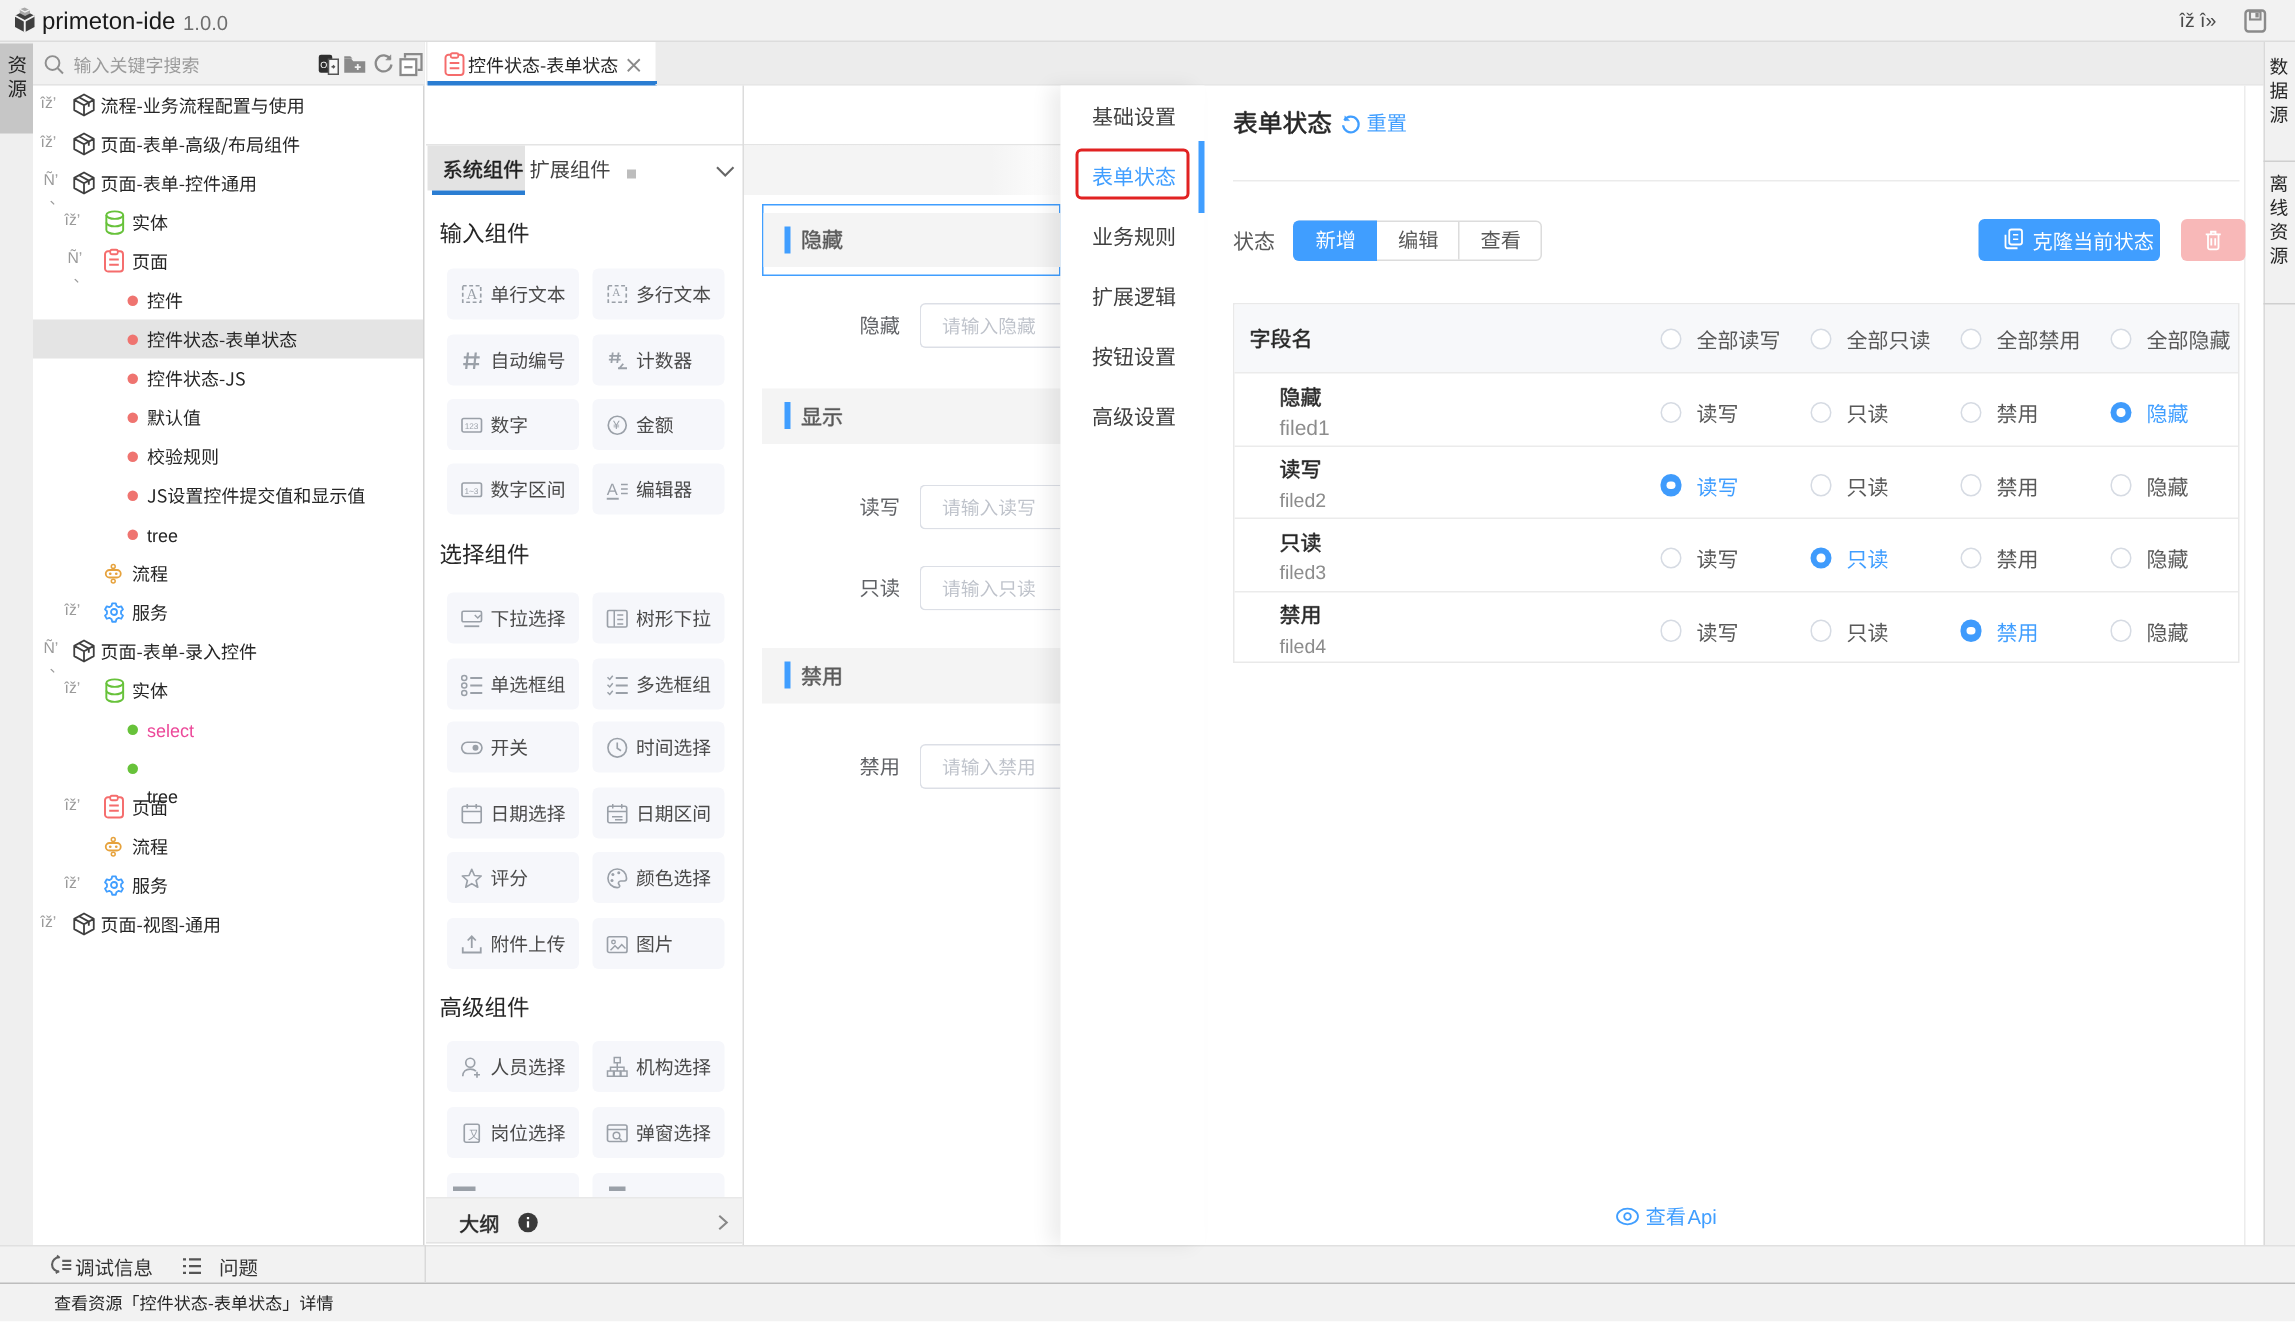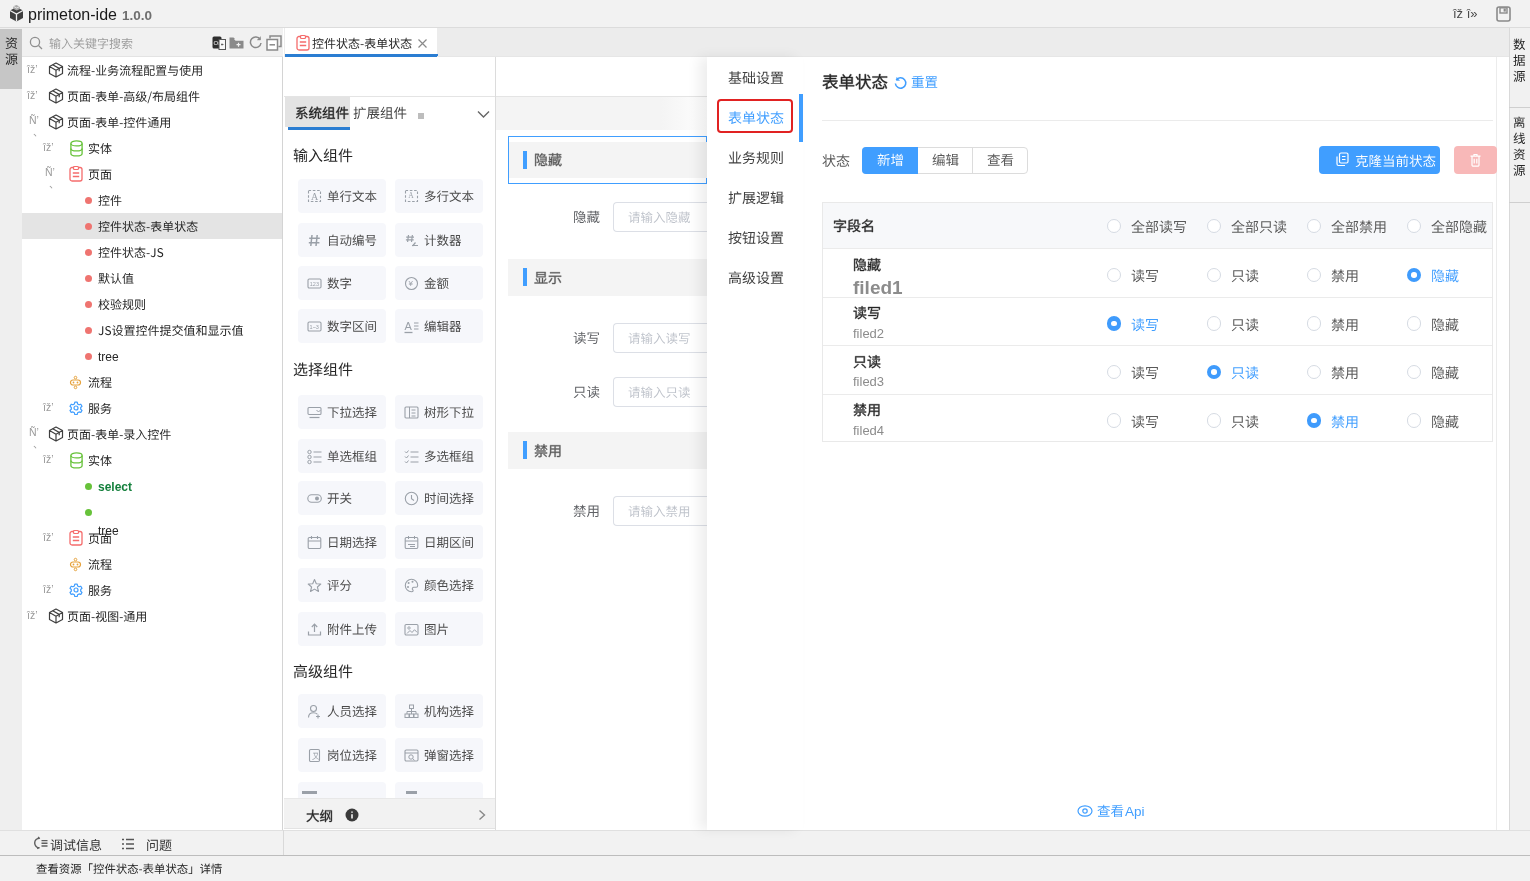--- a/index.html
+++ b/index.html
@@ -175,21 +175,21 @@
 <div style="position:absolute;left:1509px;top:202px;width:21px;height:1px;background:#cfcfcf"></div>
 <div style="position:absolute;left:1496px;top:57px;width:1px;height:773px;background:#ececec"></div>
 <svg style="position:absolute;left:9px;top:5px;" width="15" height="17" viewBox="0 0 15 17" fill="none">
     <path d="M7.5 2 L14 5.5 V13 L7.5 16.5 L1 13 V5.5 Z" fill="#3f3f3f"></path>
 <path d="M1 5.5 L7.5 9 L14 5.5" stroke="#f2f2f2" stroke-width="1.3" fill="none"></path>
 <path d="M7.5 9 V16.5" stroke="#f2f2f2" stroke-width="1.3"></path>
 <path d="M4.2 1.2 L7.5 0 L11 1.8 L11 4 L7.7 5.6 L4.2 3.8 Z" fill="#a9a9a9"></path>
 <path d="M4.2 1.2 l3.4 1.8 L11 1.4" stroke="#f2f2f2" stroke-width="0.8" fill="none"></path>
   </svg>
 <div style="position:absolute;left:28px;top:7px;font-size:16px;color:#1a1a1a;font-weight:400;letter-spacing:0px;line-height:1;white-space:pre">primeton-ide</div>
-<div style="position:absolute;left:122px;top:9px;font-size:13.5px;color:#6f6f6f;font-weight:700;letter-spacing:0px;line-height:1;white-space:pre">1.0.0</div>
+<div style="position:absolute;left:122px;top:9px;font-size:13.5px;color:#6f6f6f;font-weight:400;letter-spacing:0px;line-height:1;white-space:pre">1.0.0</div>
 <div style="position:absolute;left:1453px;top:7px;font-size:13px;color:#4a4a4a;font-weight:400;letter-spacing:0px;line-height:1;white-space:pre">îž î»</div>
 <svg style="position:absolute;left:1496px;top:6px;" width="15" height="16" viewBox="0 0 15 16" fill="none">
     <rect x="1" y="1" width="13" height="14" rx="2" stroke="#8a8a8a" stroke-width="1.6"></rect>
 <rect x="4" y="1.8" width="7" height="5.2" fill="none" stroke="#8a8a8a" stroke-width="1.4"></rect>
 <rect x="7.6" y="2.6" width="2.2" height="3" fill="#8a8a8a"></rect>
   </svg>
 <svg style="position:absolute;left:29px;top:36px;" width="14" height="14" viewBox="0 0 14 14" fill="none">
     <circle cx="6" cy="6" r="4.6" stroke="#8f8f8f" stroke-width="1.3"></circle>
     <path d="M9.5 9.5 L13 13" stroke="#8f8f8f" stroke-width="1.3"></path>
   </svg>
@@ -266,21 +266,21 @@
     <path d="M8 1 L14.5 4.6 V11.4 L8 15 L1.5 11.4 V4.6 Z M1.5 4.6 L8 8.2 L14.5 4.6 M8 8.2 V15" stroke="#3f3f3f" stroke-width="1.2" stroke-linejoin="round"></path>
 <path d="M4.7 2.8 L11.2 6.4 V9.2" stroke="#3f3f3f" stroke-width="1.2" fill="none"></path>
   </svg>
 <div style="position:absolute;left:43px;top:454px;font-size:10.5px;color:#9a9a9a;font-weight:400;letter-spacing:0px;line-height:1;white-space:pre">îž’</div>
 <svg style="position:absolute;left:69px;top:452px;" width="15" height="17" viewBox="0 0 15 17" fill="none">
     <ellipse cx="7.5" cy="3.4" rx="5.6" ry="2.5" stroke="#67c23a" stroke-width="1.3"></ellipse>
 <path d="M1.9 3.4 V13.4 c0 1.4 2.5 2.5 5.6 2.5 s5.6-1.1 5.6-2.5 V3.4" stroke="#67c23a" stroke-width="1.3"></path>
 <path d="M1.9 8.4 c0 1.4 2.5 2.5 5.6 2.5 s5.6-1.1 5.6-2.5" stroke="#67c23a" stroke-width="1.3"></path>
   </svg>
 <div style="position:absolute;left:84.5px;top:482.5px;width:7px;height:7px;border-radius:50%;background:#67c23a"></div>
-<div style="position:absolute;left:98px;top:480.5px;font-size:12px;color:#15803d;font-weight:700;letter-spacing:0px;line-height:1;white-space:pre">select</div>
+<div style="position:absolute;left:98px;top:480.5px;font-size:12px;color:#ec4899;font-weight:400;letter-spacing:0px;line-height:1;white-space:pre">select</div>
 <div style="position:absolute;left:84.5px;top:508.5px;width:7px;height:7px;border-radius:50%;background:#67c23a"></div>
 <div style="position:absolute;left:98px;top:525px;font-size:12px;color:#262626;font-weight:400;letter-spacing:0px;line-height:1;white-space:pre">tree</div>
 <div style="position:absolute;left:43px;top:532px;font-size:10.5px;color:#9a9a9a;font-weight:400;letter-spacing:0px;line-height:1;white-space:pre">îž’</div>
 <svg style="position:absolute;left:69px;top:530px;" width="14" height="16" viewBox="0 0 14 16" fill="none">
     <rect x="1" y="1.5" width="12" height="13.5" rx="2" stroke="#f56c6c" stroke-width="1.3"></rect>
 <rect x="4.5" y="0.5" width="5" height="3" rx="1" fill="#fff" stroke="#f56c6c" stroke-width="1.2"></rect>
 <path d="M3.8 7 h6.4 M3.8 10.5 h6.4" stroke="#f56c6c" stroke-width="1.3"></path>
   </svg>
 <svg style="position:absolute;left:69px;top:558px;" width="13" height="13" viewBox="0 0 13 13" fill="none">
     <rect x="1.5" y="4" width="10" height="5" rx="2.5" stroke="#e6a23c" stroke-width="1.2"></rect>
@@ -491,21 +491,21 @@
 <div style="position:absolute;left:822px;top:202px;width:671px;height:240px;border:1px solid #e9e9e9"></div>
 <div style="position:absolute;left:823px;top:203px;width:669px;height:45px;background:#f7f8fa"></div>
 <div style="position:absolute;left:823px;top:248px;width:669px;height:1px;background:#ebebeb"></div>
 <div style="position:absolute;left:823px;top:296.5px;width:669px;height:1px;background:#ebebeb"></div>
 <div style="position:absolute;left:823px;top:345px;width:669px;height:1px;background:#ebebeb"></div>
 <div style="position:absolute;left:823px;top:393.5px;width:669px;height:1px;background:#ebebeb"></div>
 <div style="position:absolute;left:1106.75px;top:218.75px;width:14.5px;height:14.5px;border-radius:50%;background:#fff;border:1px solid #d6dbe3"></div>
 <div style="position:absolute;left:1206.75px;top:218.75px;width:14.5px;height:14.5px;border-radius:50%;background:#fff;border:1px solid #d6dbe3"></div>
 <div style="position:absolute;left:1306.75px;top:218.75px;width:14.5px;height:14.5px;border-radius:50%;background:#fff;border:1px solid #d6dbe3"></div>
 <div style="position:absolute;left:1406.75px;top:218.75px;width:14.5px;height:14.5px;border-radius:50%;background:#fff;border:1px solid #d6dbe3"></div>
-<div style="position:absolute;left:853px;top:278px;font-size:19px;color:#8c8c8c;font-weight:700;letter-spacing:0px;line-height:1;white-space:pre">filed1</div>
+<div style="position:absolute;left:853px;top:278px;font-size:14px;color:#8c8c8c;font-weight:400;letter-spacing:0px;line-height:1;white-space:pre">filed1</div>
 <div style="position:absolute;left:1106.75px;top:267.75px;width:14.5px;height:14.5px;border-radius:50%;background:#fff;border:1px solid #d6dbe3"></div>
 <div style="position:absolute;left:1206.75px;top:267.75px;width:14.5px;height:14.5px;border-radius:50%;background:#fff;border:1px solid #d6dbe3"></div>
 <div style="position:absolute;left:1306.75px;top:267.75px;width:14.5px;height:14.5px;border-radius:50%;background:#fff;border:1px solid #d6dbe3"></div>
 <div style="position:absolute;left:1406.75px;top:267.75px;width:14.5px;height:14.5px;border-radius:50%;background:#3f9bfc"></div>
 <div style="position:absolute;left:1411.25px;top:272.25px;width:5.5px;height:5.5px;border-radius:50%;background:#fff"></div>
 <div style="position:absolute;left:853px;top:326.5px;font-size:13px;color:#8c8c8c;font-weight:400;letter-spacing:0px;line-height:1;white-space:pre">filed2</div>
 <div style="position:absolute;left:1106.75px;top:316.25px;width:14.5px;height:14.5px;border-radius:50%;background:#3f9bfc"></div>
 <div style="position:absolute;left:1111.25px;top:320.75px;width:5.5px;height:5.5px;border-radius:50%;background:#fff"></div>
 <div style="position:absolute;left:1206.75px;top:316.25px;width:14.5px;height:14.5px;border-radius:50%;background:#fff;border:1px solid #d6dbe3"></div>
 <div style="position:absolute;left:1306.75px;top:316.25px;width:14.5px;height:14.5px;border-radius:50%;background:#fff;border:1px solid #d6dbe3"></div>

